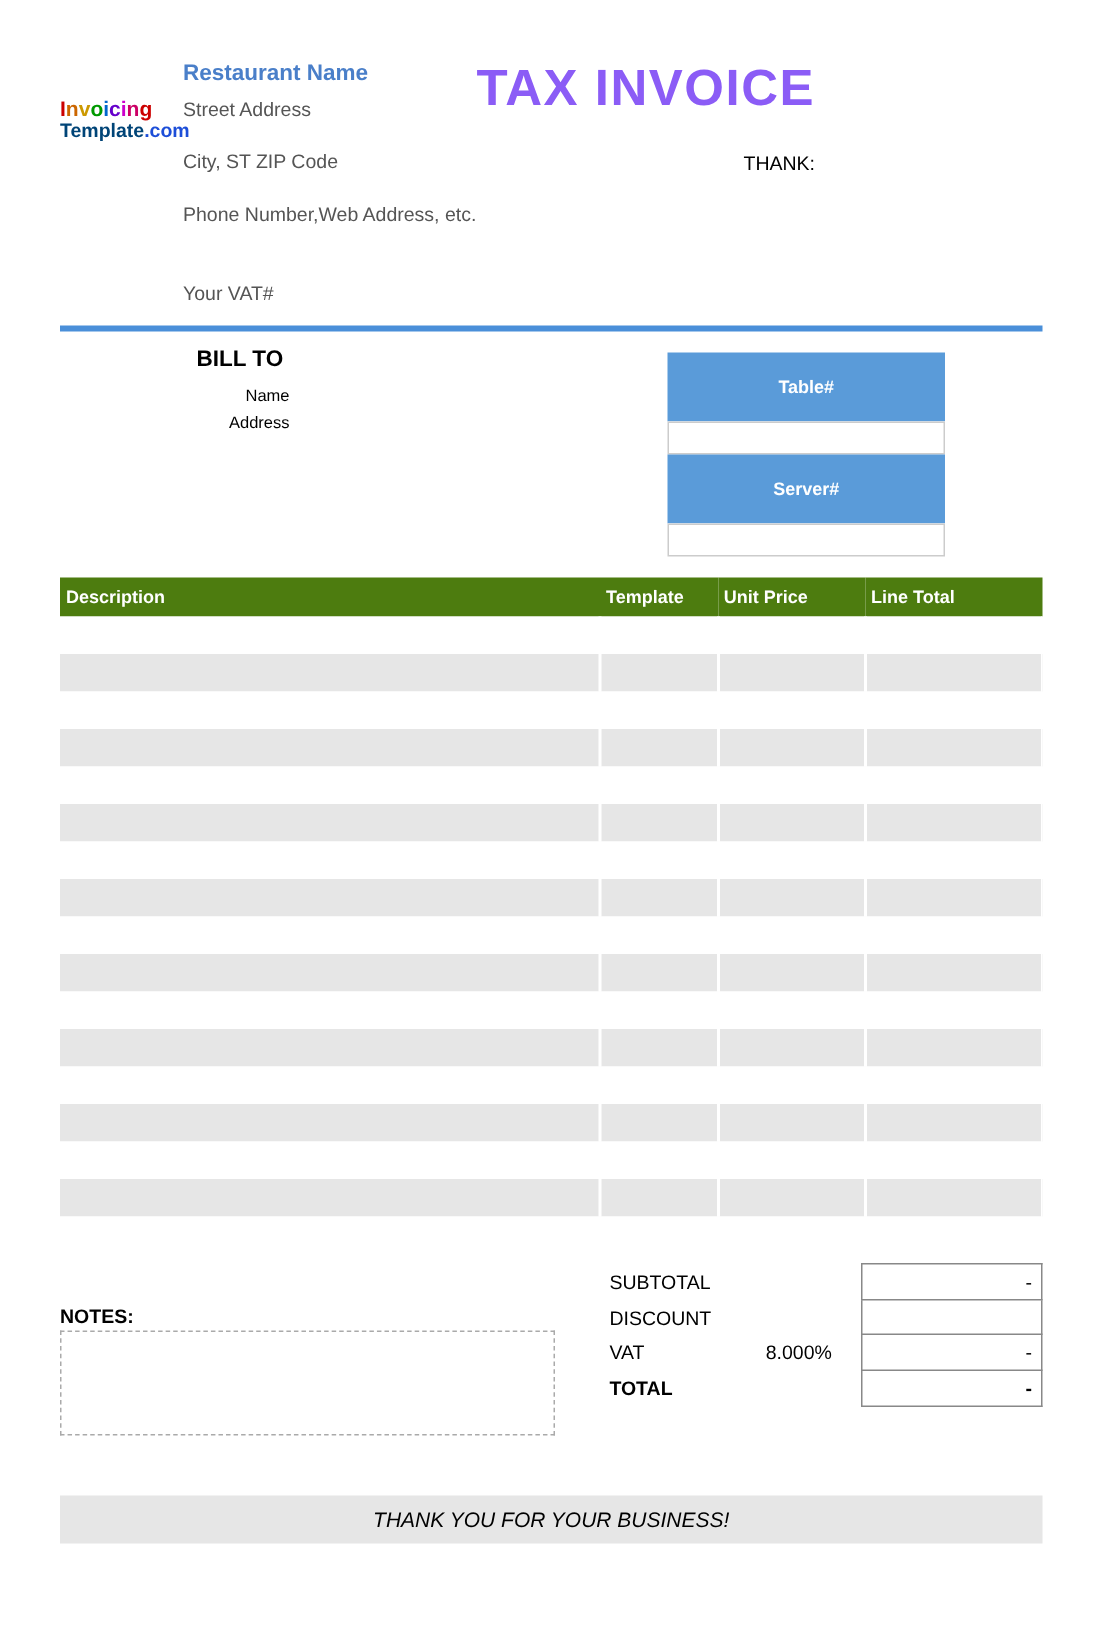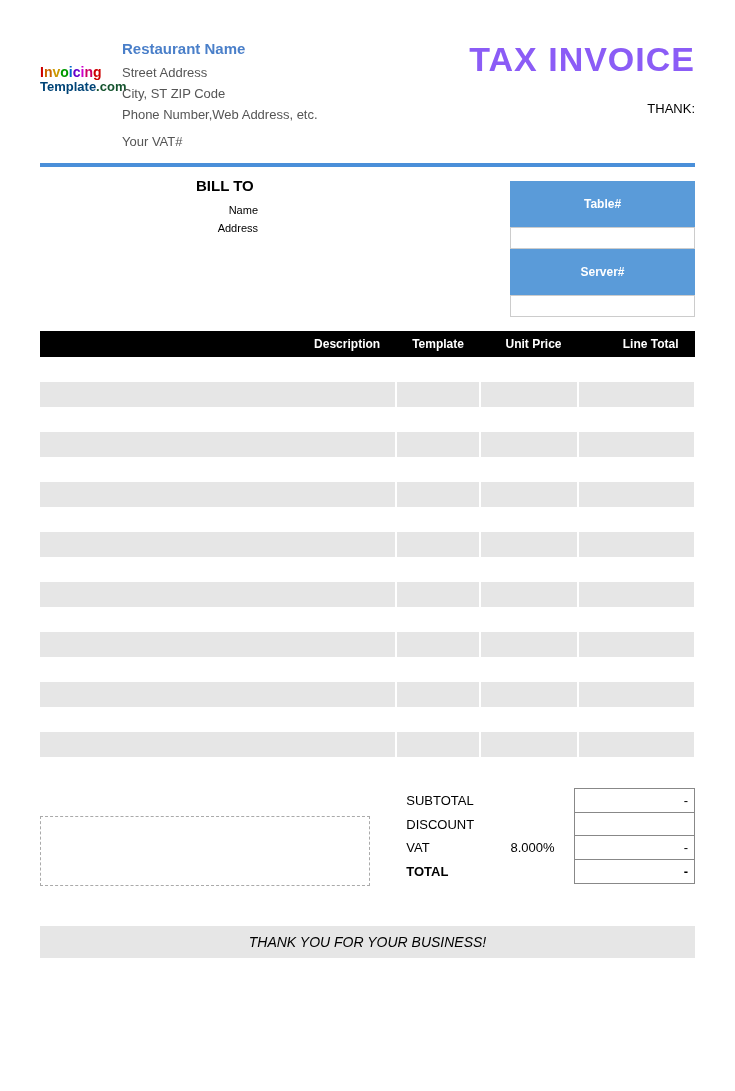--- a/index.html
+++ b/index.html
@@ -4,21 +4,21 @@
 <style>
   * { box-sizing: border-box; margin: 0; padding: 0; }
   body {
     font-family: Arial, sans-serif;
     background: #fff;
     width: 735px;
     padding: 40px 40px 30px 40px;
     font-size: 13px;
     color: #000;
   }
-  .header { display: flex; justify-content: space-between; }
+  .header { display: flex; }
   .left-head { display: flex; flex-direction: column; }
   .rest-name {
     color: #4a7fc9;
     font-weight: bold;
     font-size: 15px;
     margin-left: 82px;
     margin-bottom: 8px;
   }
   .logo-row { display: flex; align-items: flex-start; }
   .logo {
@@ -32,55 +32,55 @@
   .logo .l1 span:nth-child(1){color:#c00;}
   .logo .l1 span:nth-child(2){color:#c60;}
   .logo .l1 span:nth-child(3){color:#c90;}
   .logo .l1 span:nth-child(4){color:#090;}
   .logo .l1 span:nth-child(5){color:#06c;}
   .logo .l1 span:nth-child(6){color:#60c;}
   .logo .l1 span:nth-child(7){color:#c0c;}
   .logo .l1 span:nth-child(8){color:#c06;}
   .logo .l1 span:nth-child(9){color:#c00;}
   .logo .l2 { color:#047; font-size:13px; }
-  .addr { display:flex; flex-direction:column; gap:6px; color:#555; font-size:13px; }
+  .addr { display:flex; flex-direction:column; gap:20px; color:#555; font-size:13px; }
   .right-head { text-align:right; }
   .title {
     color:#8b5cf6;
     font-weight:900;
     font-size:34px;
     letter-spacing:1px;
     font-family: Arial Black, Arial, sans-serif;
   }
   .meta { margin-top:22px; font-size:13px; }
   .meta div { margin-bottom:4px; }
   .divider {
     margin-top:14px;
     border-top:3px solid #4a8fd9;
     border-bottom:1px solid #4a8fd9;
     height:4px;
   }
-  .section2 { display:flex; justify-content:flex-end; margin-top:10px;margin-left:20px; }
+  .section2 { display:flex; justify-content:center; margin-top:10px;margin-left:20px; }
   .billto { width:320px; }
   .billto-title { font-weight:bold; font-size:15px; margin-bottom:10px; margin-left:6px;}
   .billto-row { display:flex; font-size:11px; margin-bottom:6px; }
   .billto-row .lbl { width:78px; text-align:right; padding-right:10px; color:#000;}
   .table-server { width:185px; margin-top:4px;}
   .ts-head {
     background:#5a9bd9; color:#fff; text-align:center;
     font-size:12px; padding:16px 0; font-weight:bold;
   }
   .ts-val {
     border:1px solid #ccc; height:22px; background:#fff;
   }
   .ts-val + .ts-head { margin-top:0; }
   .items { width:100%; border-collapse:collapse; margin-top:14px; }
   .items th {
-    background:#000000; color:#fff; font-weight:bold;
-    font-size:12px; padding:6px 16px; text-align:right;
+    background:#4d7c0f; color:#fff; font-weight:bold;
+    font-size:12px; padding:6px 4px; text-align:left;
   }
   .items th.desc { width:55%; }
   .items th.qty { width:12%; }
   .items th.unit { width:15%; }
   .items th.line { width:18%; }
   .items td {
     height:25px; border-right:1px solid #fff;
     background:#e6e6e6;
   }
   .items tr:nth-child(odd) td { background:#fff; }
@@ -109,27 +109,27 @@
 </style>
 </head>
 <body>
 
 <div class="header">
   <div class="left-head">
     <div class="rest-name">Restaurant Name</div>
     <div class="logo-row">
       <div class="logo">
         <div class="l1"><span>I</span><span>n</span><span>v</span><span>o</span><span>i</span><span>c</span><span>i</span><span>n</span><span>g</span></div>
-        <div class="l2"><span>Template</span><span style="color:#14532d">.com</span></div>
+        <div class="l2"><span>Template</span><span style="color:#1d4ed8">.com</span></div>
       </div>
       <div class="addr">
         <div>Street Address</div>
         <div>City, ST  ZIP Code</div>
         <div>Phone Number,Web Address, etc.</div>
-        <div style="margin-top:6px;">Your VAT#</div>
+        <div style="margin-top:18px;">Your VAT#</div>
       </div>
     </div>
   </div>
   <div class="right-head">
     <div class="title">TAX INVOICE</div>
     <div class="meta">
       <div>THANK:</div>
     </div>
   </div>
 </div>
@@ -266,20 +266,21 @@
         <td></td>
         <td></td>
         <td></td>
         <td></td>
       </tr>
   </tbody>
 </table>
 
 <div class="totals-wrap">
   <div class="notes-side">
+    <div class="notes-label">NOTES:</div>
     <div class="notes-box"></div>
   </div>
   <div class="totals">
     <table>
       <tbody>
           <tr>
         <td class="lbl">SUBTOTAL</td>
         <td class="mid"></td>
         <td class="val">-</td>
       </tr>

